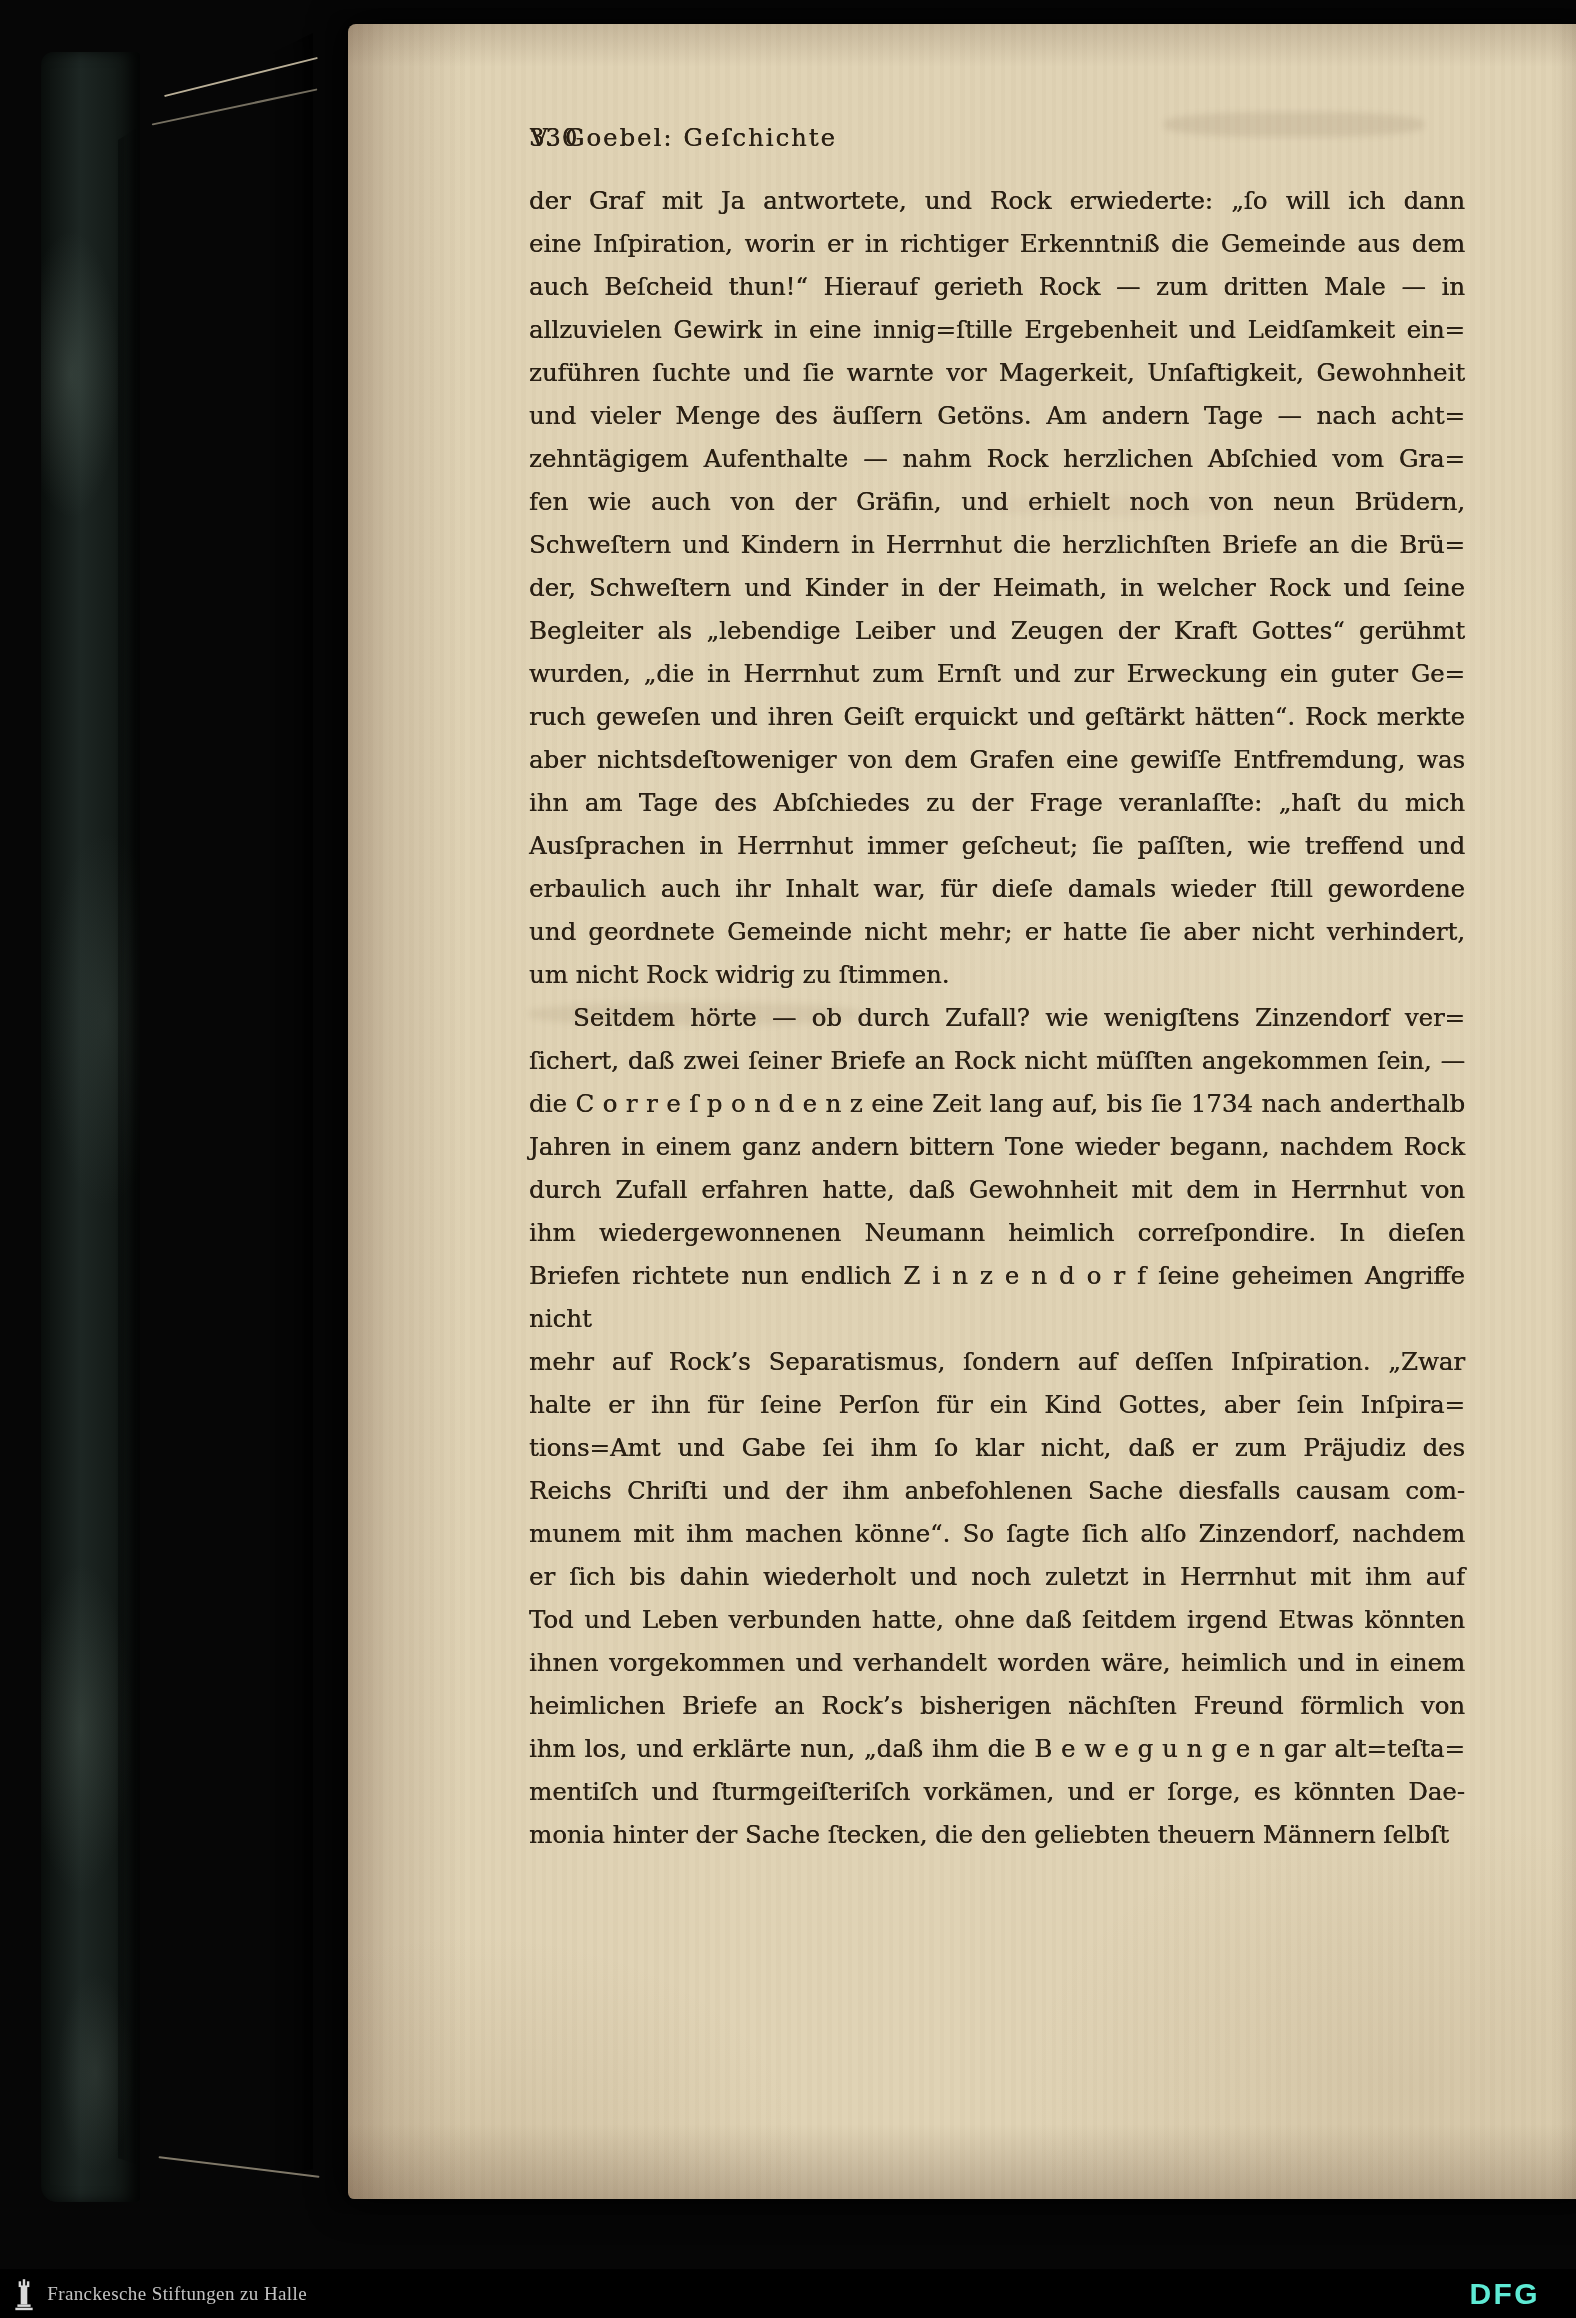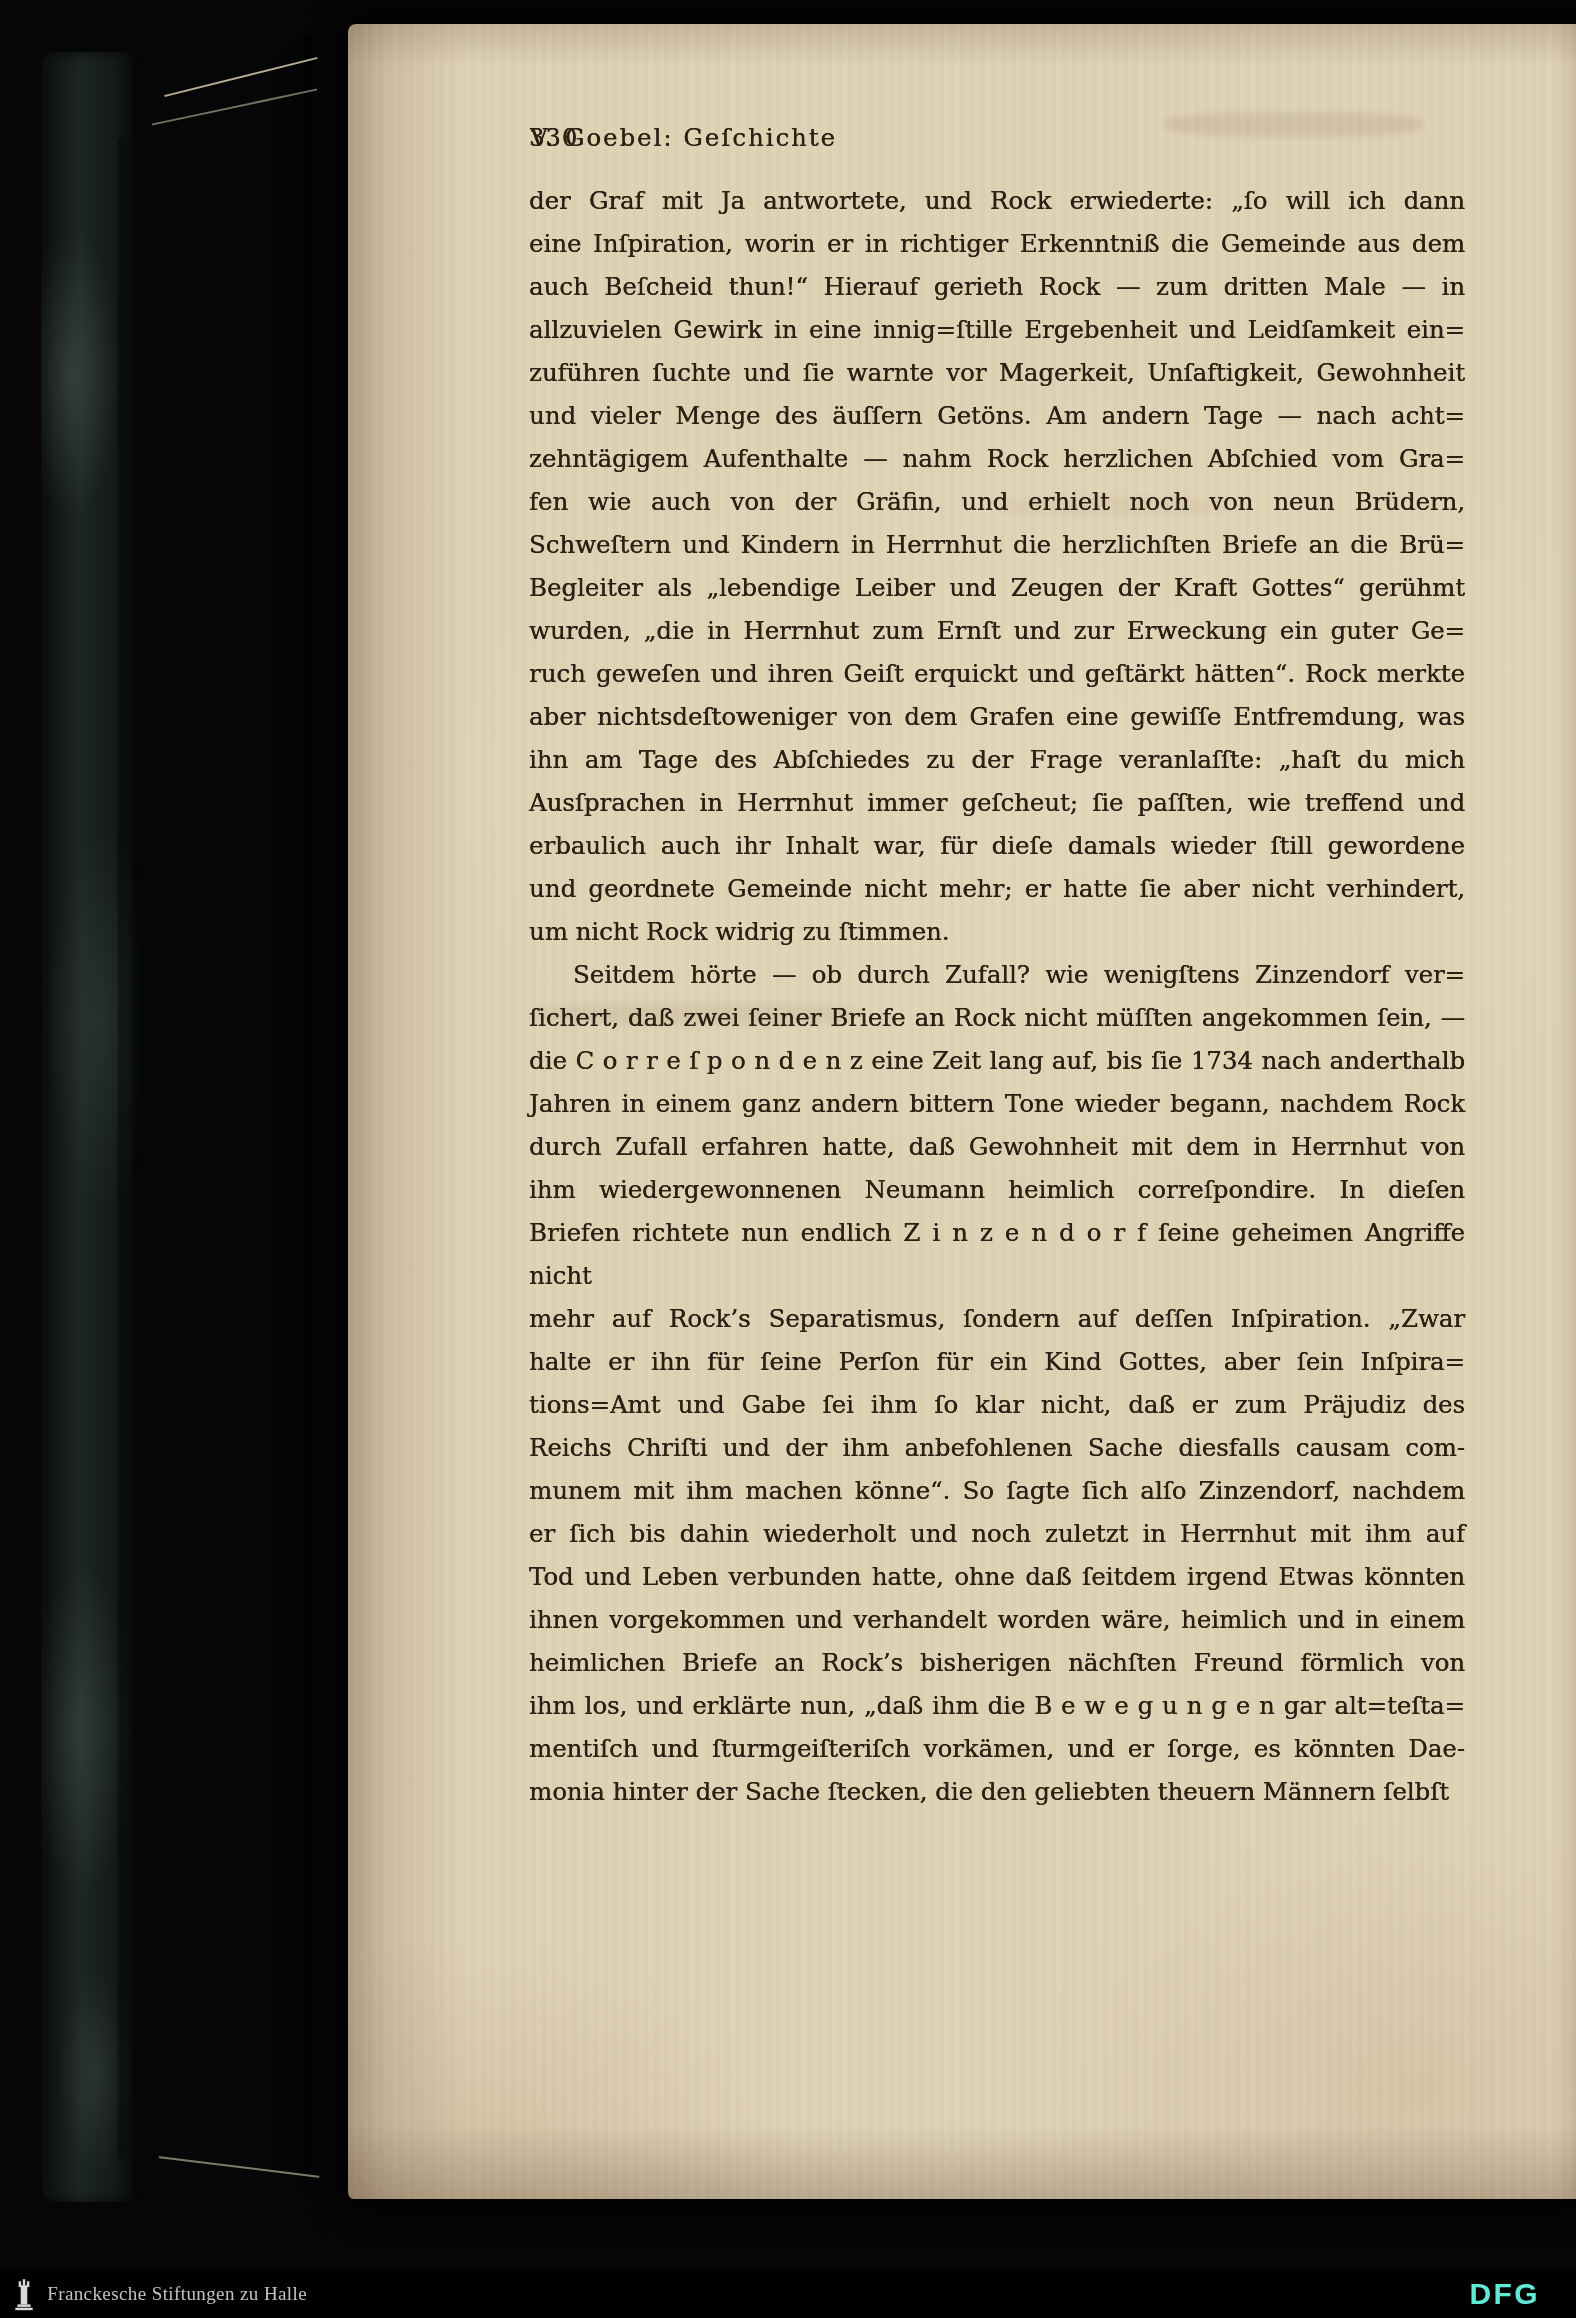--- a/index.html
+++ b/index.html
@@ -116,20 +116,21 @@
         <div class="para">
             <div class="line">der Graf mit Ja antwortete, und Rock erwiederte: „ſo will ich dann</div>
             <div class="line">eine Inſpiration, worin er in richtiger Erkenntniß die Gemeinde aus dem</div>
             <div class="line">auch Beſcheid thun!“  Hierauf gerieth Rock — zum dritten Male — in</div>
             <div class="line">allzuvielen Gewirk in eine innig=ſtille Ergebenheit und Leidſamkeit ein=</div>
             <div class="line">zuführen ſuchte und ſie warnte vor Magerkeit, Unſaftigkeit, Gewohnheit</div>
             <div class="line">und vieler Menge des äuſſern Getöns.  Am andern Tage — nach acht=</div>
             <div class="line">zehntägigem Aufenthalte — nahm Rock herzlichen Abſchied vom Gra=</div>
             <div class="line">fen wie auch von der Gräfin, und erhielt noch von neun Brüdern,</div>
             <div class="line">Schweſtern und Kindern in Herrnhut die herzlichſten Briefe an die Brü=</div>
+            <div class="line">der, Schweſtern und Kinder in der Heimath, in welcher Rock und ſeine</div>
             <div class="line">Begleiter als „lebendige Leiber und Zeugen der Kraft Gottes“ gerühmt</div>
             <div class="line">wurden, „die in Herrnhut zum Ernſt und zur Erweckung ein guter Ge=</div>
             <div class="line">ruch geweſen und ihren Geiſt erquickt und geſtärkt hätten“.  Rock merkte</div>
             <div class="line">aber nichtsdeſtoweniger von dem Grafen eine gewiſſe Entfremdung, was</div>
             <div class="line">ihn am Tage des Abſchiedes zu der Frage veranlaſſte: „haſt du mich</div>
             <div class="line">Ausſprachen in Herrnhut immer geſcheut; ſie paſſten, wie treffend und</div>
             <div class="line">erbaulich auch ihr Inhalt war, für dieſe damals wieder ſtill gewordene</div>
             <div class="line">und geordnete Gemeinde nicht mehr; er hatte ſie aber nicht verhindert,</div>
             <div class="line last">um nicht Rock widrig zu ſtimmen.</div>
           </div>

